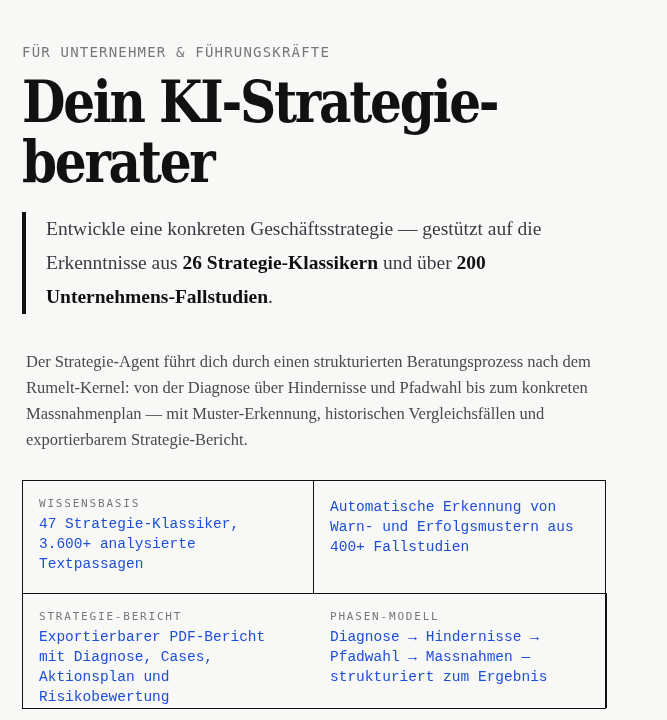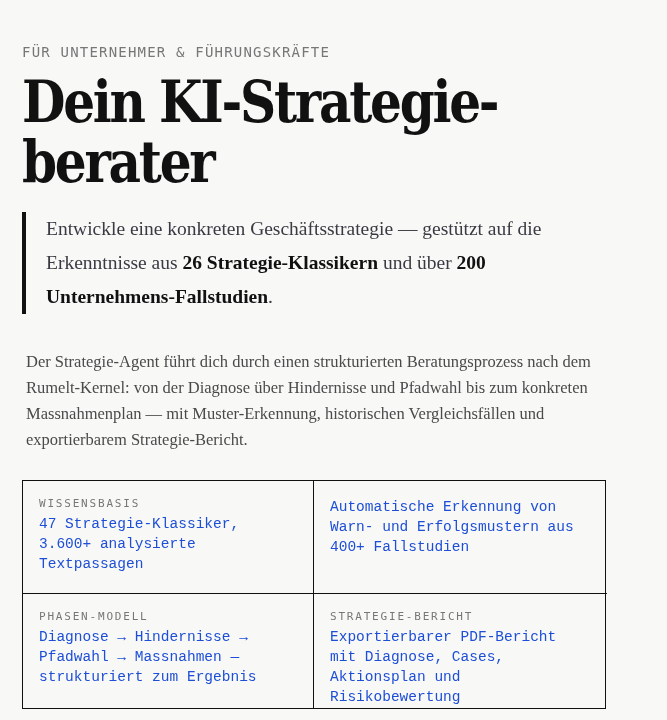--- a/index.html
+++ b/index.html
@@ -115,23 +115,23 @@
   <p class="body-text" style="margin:4px;">Der Strategie-Agent führt dich durch einen strukturierten Beratungsprozess nach dem Rumelt-Kernel: von der Diagnose über Hindernisse und Pfadwahl bis zum konkreten Massnahmenplan — mit Muster-Erkennung, historischen Vergleichsfällen und exportierbarem Strategie-Bericht.</p>
 
   <div class="grid">
     <div class="cell c0">
       <div class="cell-label">WISSENSBASIS</div>
       <div class="cell-text">47 Strategie-Klassiker, 3.600+ analysierte Textpassagen</div>
     </div>
     <div class="cell c1">
       <div class="cell-text">Automatische Erkennung von Warn- und Erfolgsmustern aus 400+ Fallstudien</div>
     </div>
+    <div class="cell c3">
+      <div class="cell-label">STRATEGIE-BERICHT</div>
+      <div class="cell-text">Exportierbarer PDF-Bericht mit Diagnose, Cases, Aktionsplan und Risikobewertung</div>
+    </div>
     <div class="cell c2">
       <div class="cell-label">PHASEN-MODELL</div>
       <div class="cell-text">Diagnose → Hindernisse → Pfadwahl → Massnahmen — strukturiert zum Ergebnis</div>
-    </div>
-    <div class="cell c3">
-      <div class="cell-label">STRATEGIE-BERICHT</div>
-      <div class="cell-text">Exportierbarer PDF-Bericht mit Diagnose, Cases, Aktionsplan und Risikobewertung</div>
     </div>
   </div>
 
 </div>
 
 </body></html>

